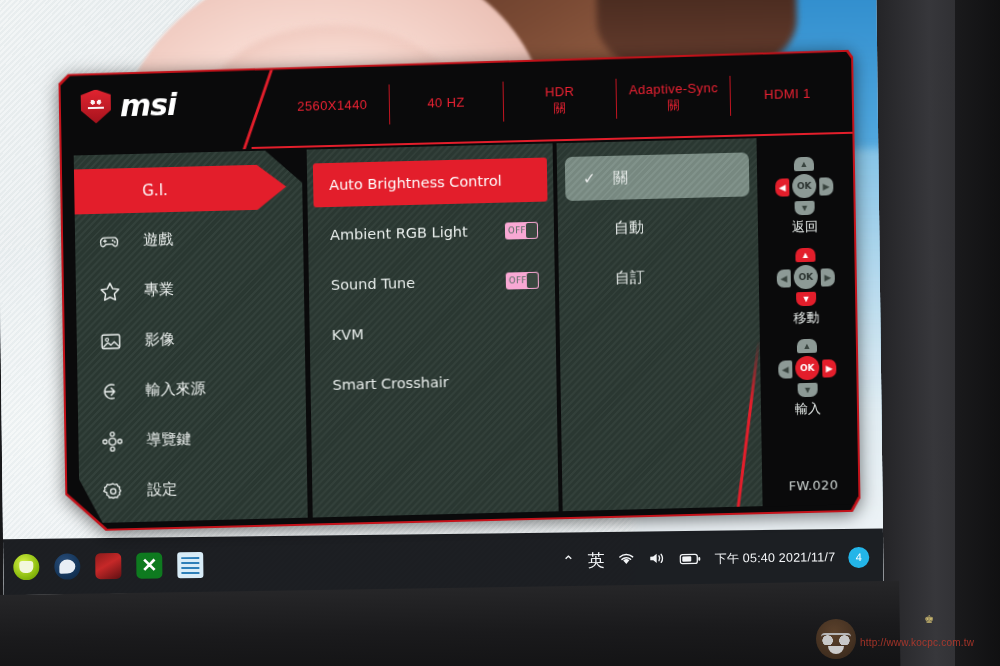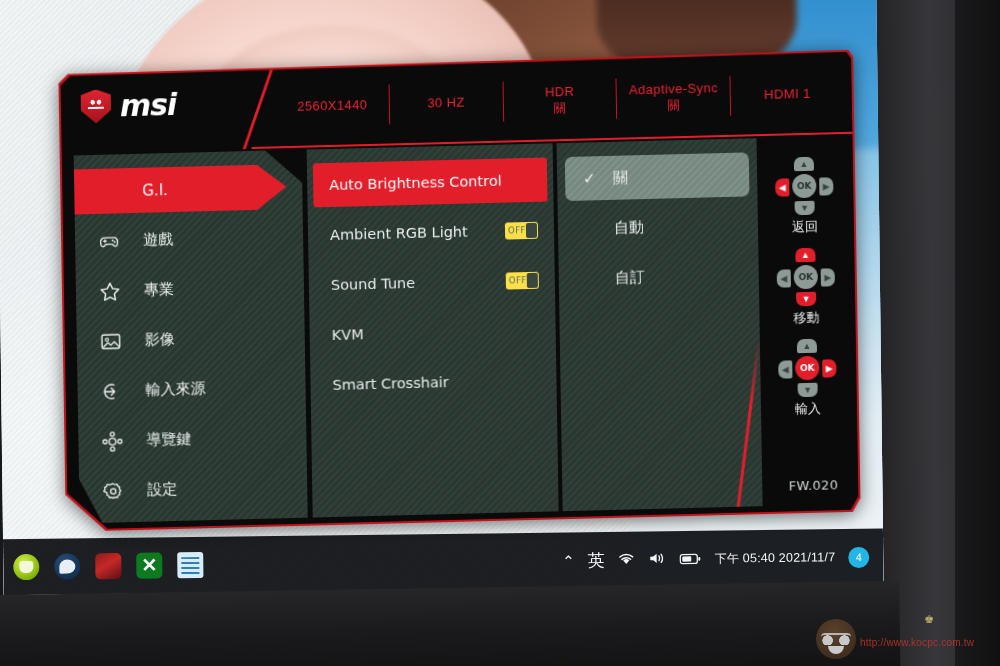--- a/index.html
+++ b/index.html
@@ -278,21 +278,21 @@
     height: 44px; display: flex; align-items: center; justify-content: space-between;
     padding: 0 16px 0 22px; color: #e9eeec; font-size: 14.5px;
     margin-bottom: 6px; position: relative;
     font-family: "DejaVu Sans", sans-serif;
   }
   .mid-item.active {
     background: #e31e2b; color: #fff; border-radius: 3px;
     margin: 0 6px 6px 6px; padding-left: 16px;
   }
   .toggle {
-    width: 33px; height: 17px; background: #fde047; border-radius: 3px;
+    width: 33px; height: 17px; background: #f9a8d4; border-radius: 3px;
     position: relative; display:flex; align-items:center;
   }
   .toggle .tg-label {
     font-size: 8.5px; color: #546b62; letter-spacing: .5px; padding-left: 3px;
     font-family: "DejaVu Sans", sans-serif;
   }
   .toggle .tg-knob {
     position: absolute; right: 1px; top: 1px; width: 11px; height: 15px;
     background: #39473f; border-radius: 2px;
   }
@@ -444,21 +444,21 @@
           <div class="head-slash"></div>
           <div class="head-redline"></div>
 
           <div class="head-items">
             <div class="head-item">
               <span>2560X1440</span>
               <span class="sub"></span>
             </div>
             <div class="head-sep"></div>
             <div class="head-item">
-              <span>30 HZ</span>
+              <span>40 HZ</span>
               <span class="sub"></span>
             </div>
             <div class="head-sep"></div>
             <div class="head-item">
               <span>HDR</span>
               <span class="sub">關</span>
             </div>
             <div class="head-sep"></div>
             <div class="head-item">
               <span>Adaptive-Sync</span>

